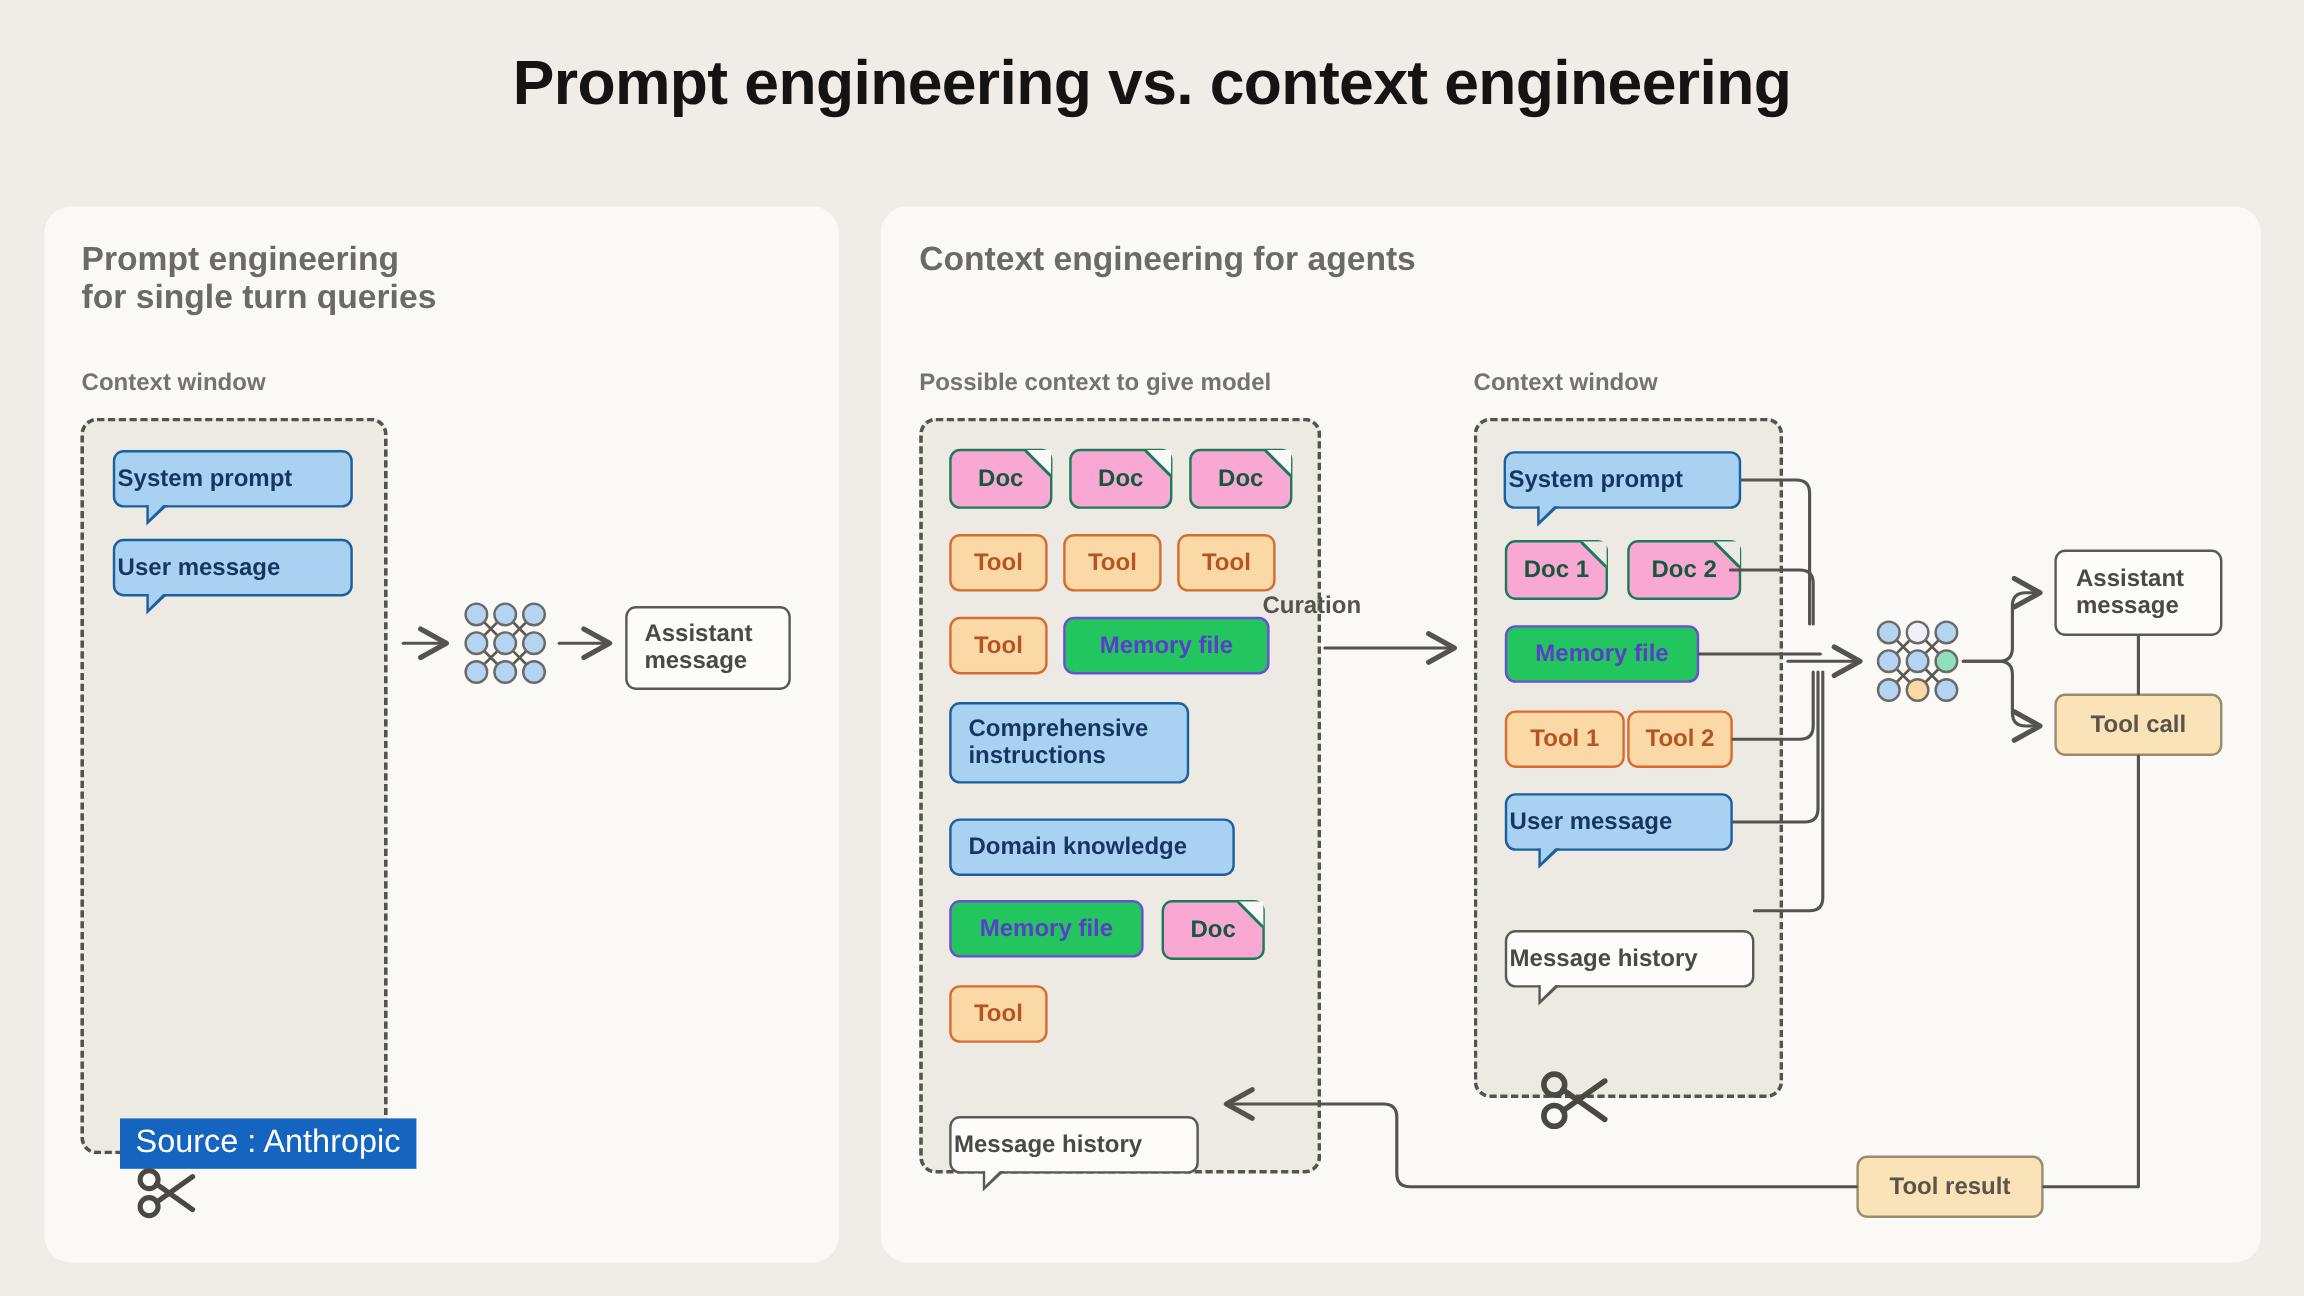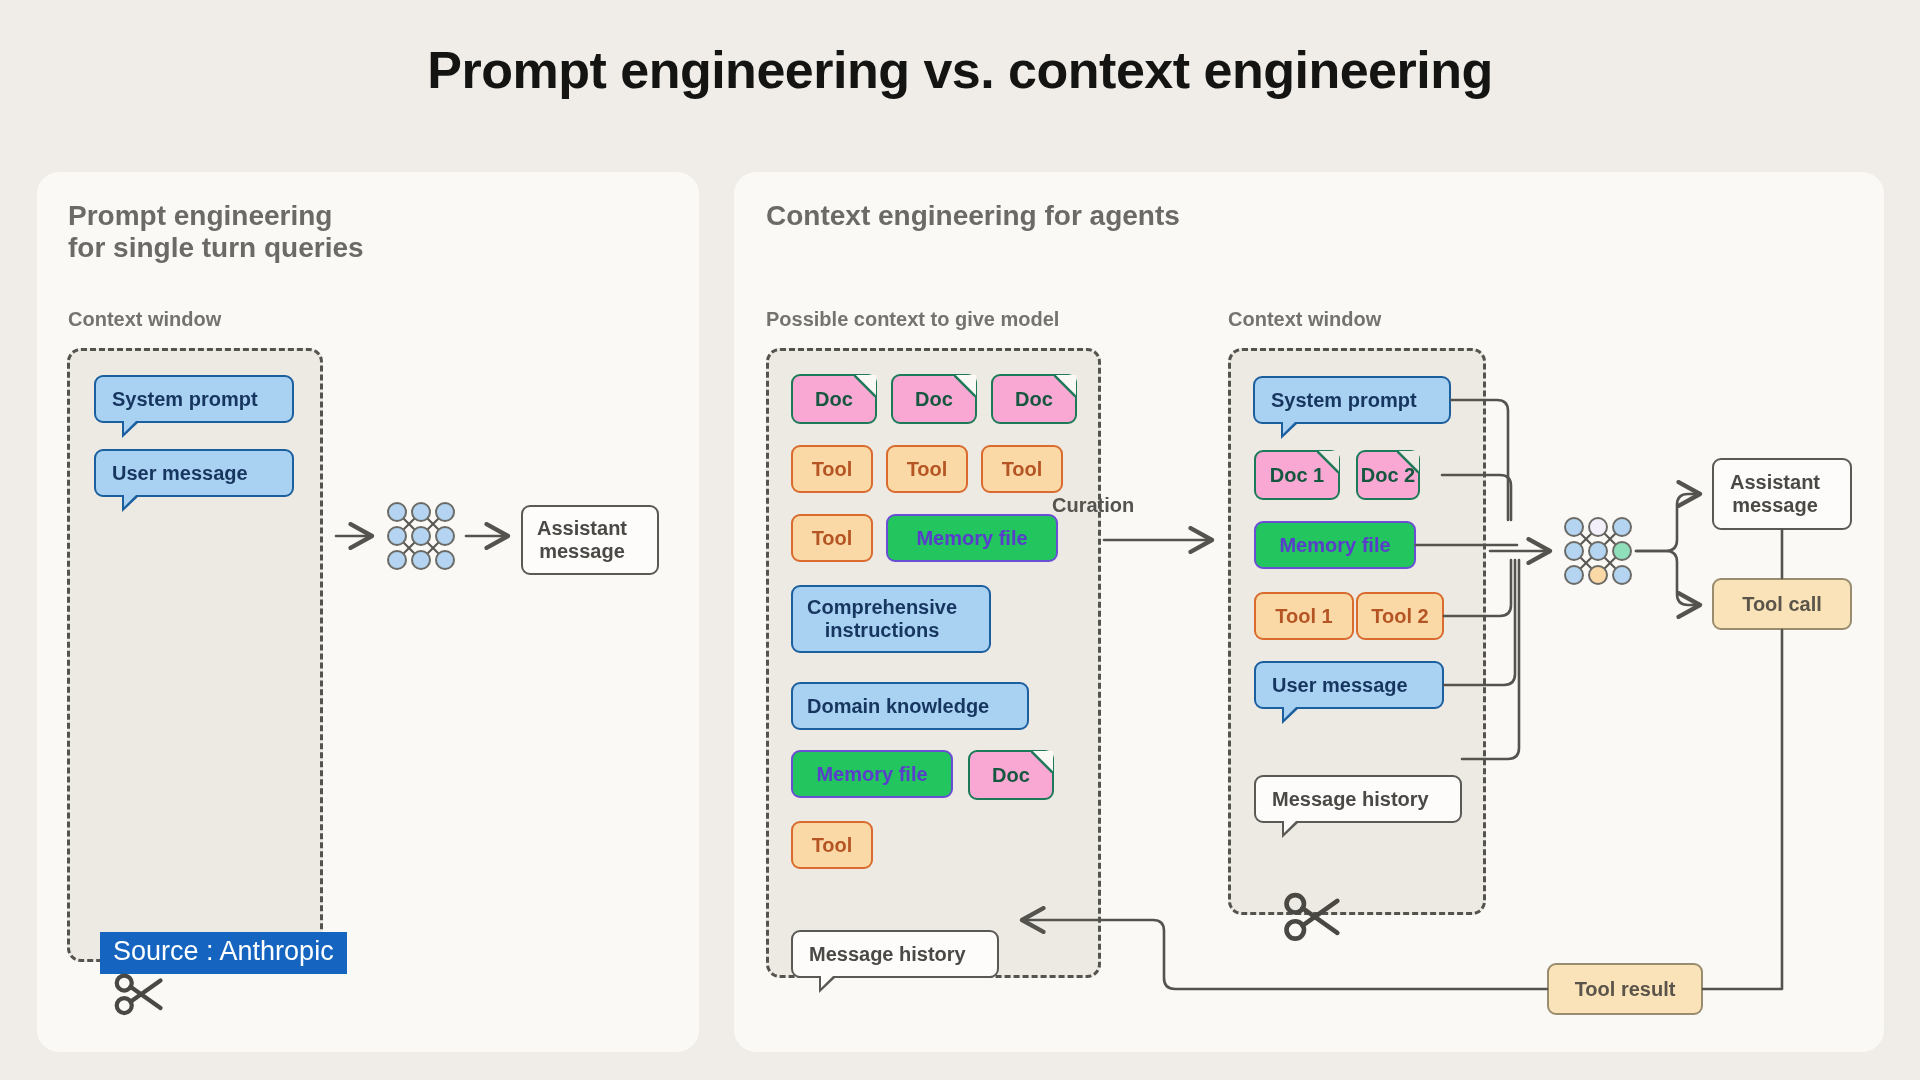--- a/index.html
+++ b/index.html
@@ -46,28 +46,28 @@
   
   .chip{
     position:absolute;box-sizing:border-box;
     border-radius:9px;border:2.5px solid #000;
     display:flex;align-items:center;
     font-size:20px;font-weight:bold;
     padding:0 14px;
     white-space:nowrap;
   }
   .chip.center{justify-content:center;padding:0 10px;}
-  .chip.multiline{white-space:pre-line;line-height:1.16;align-items:center;text-align:center;}
+  .chip.multiline{white-space:pre-line;line-height:1.16;align-items:center;}
 
   
   .bubble{
     position:absolute;box-sizing:border-box;
     border-radius:9px;border:2.5px solid #000;
     display:flex;align-items:center;
-    font-size:20px;font-weight:bold;padding:0 16px;white-space:nowrap;
+    font-size:20px;font-weight:bold;padding:0 2px;white-space:nowrap;
   }
   .bubble .tail,.bubble .tailin{
     position:absolute;width:0;height:0;left:26px;
   }
   .bubble .tail{
     bottom:-17px;
     border-left:0 solid transparent;
     border-right:18px solid transparent;
     border-top:17px solid #000;
   }
@@ -240,21 +240,21 @@
     <span class="tailin"></span>
   </div>
 
   <div class="chip t-green center" style="left:1254px;top:450px;width:86px;height:50px;">
     <span>Doc 1</span>
     <svg class="docfold" viewBox="0 0 22 22">
       <path d="M0 0 L22 0 L22 22 Z" fill="#edeae4"></path>
         <path d="M0 0 L22 22" stroke="#1d7a58" stroke-width="2.5" fill="none"></path>
     </svg>
   </div>
-  <div class="chip t-green center" style="left:1356px;top:450px;width:64px;height:50px;">
+  <div class="chip t-green center" style="left:1356px;top:450px;width:95px;height:50px;">
     <span>Doc 2</span>
     <svg class="docfold" viewBox="0 0 22 22">
       <path d="M0 0 L22 0 L22 22 Z" fill="#edeae4"></path>
         <path d="M0 0 L22 22" stroke="#1d7a58" stroke-width="2.5" fill="none"></path>
     </svg>
   </div>
 
   <div class="chip t-purple center" style="left:1254px;top:521px;width:162px;height:48px;">Memory file</div>
 
   <div class="chip t-orange center" style="left:1254px;top:592px;width:100px;height:48px;">Tool 1</div>

